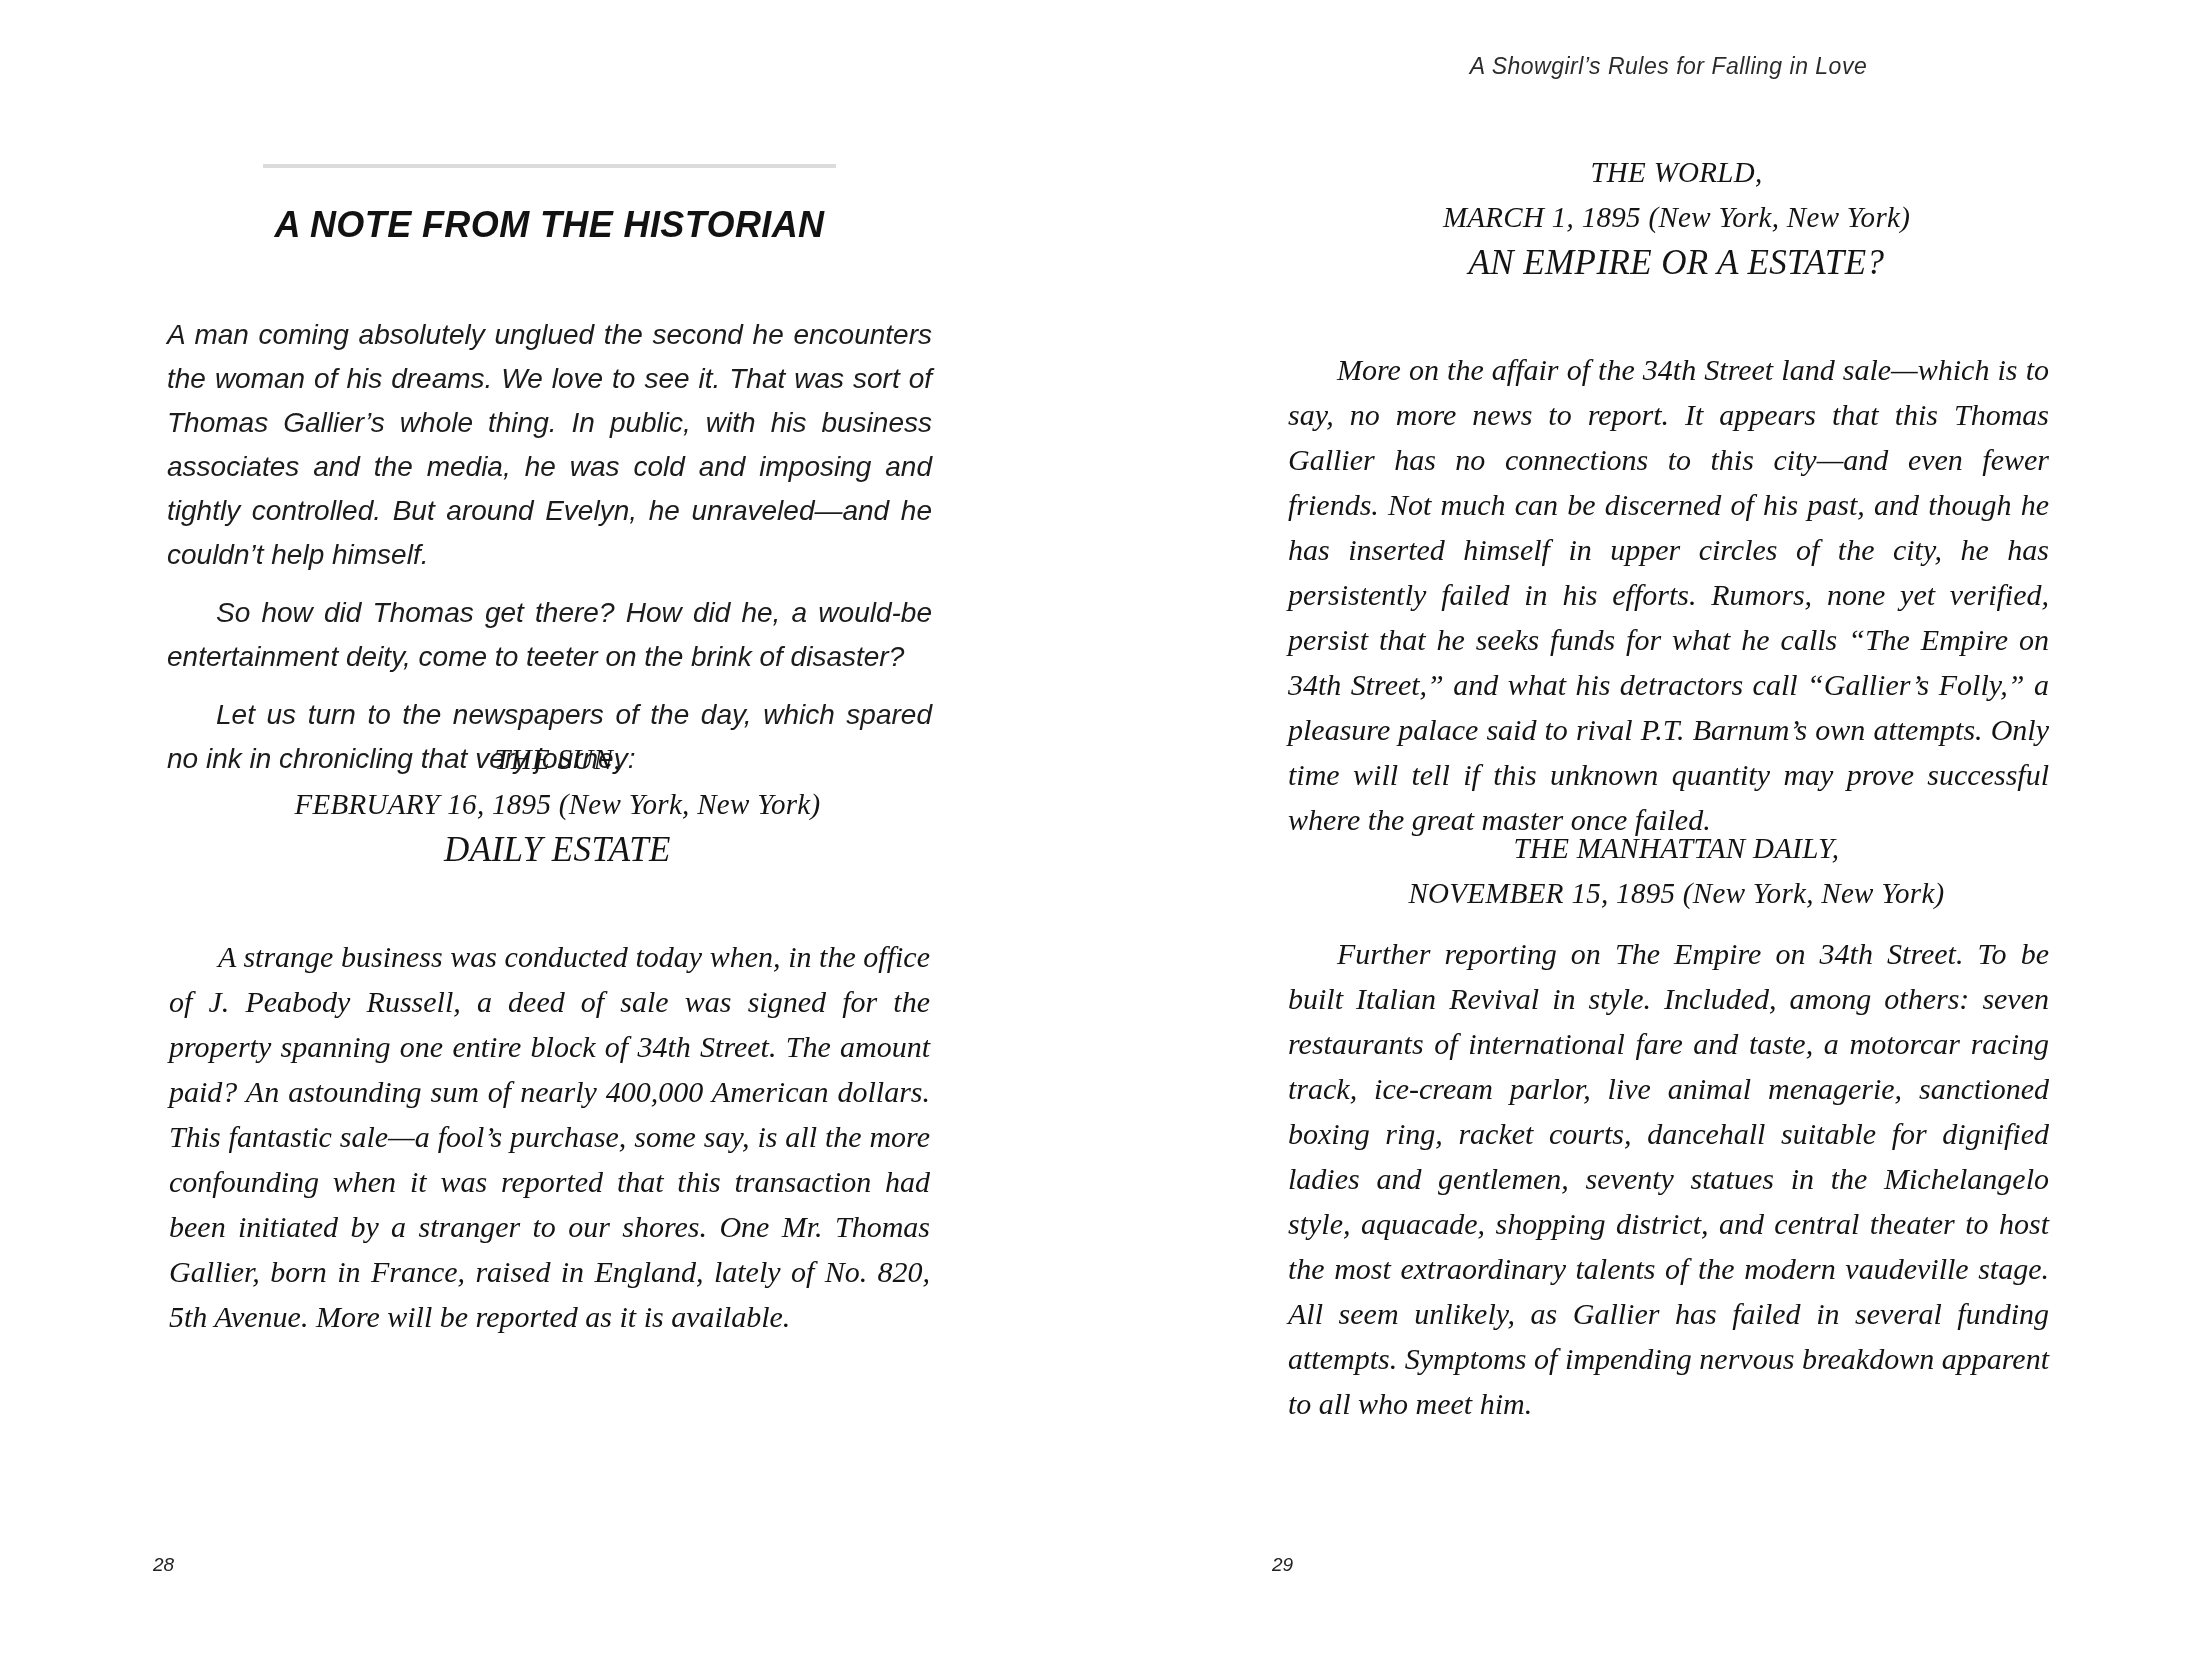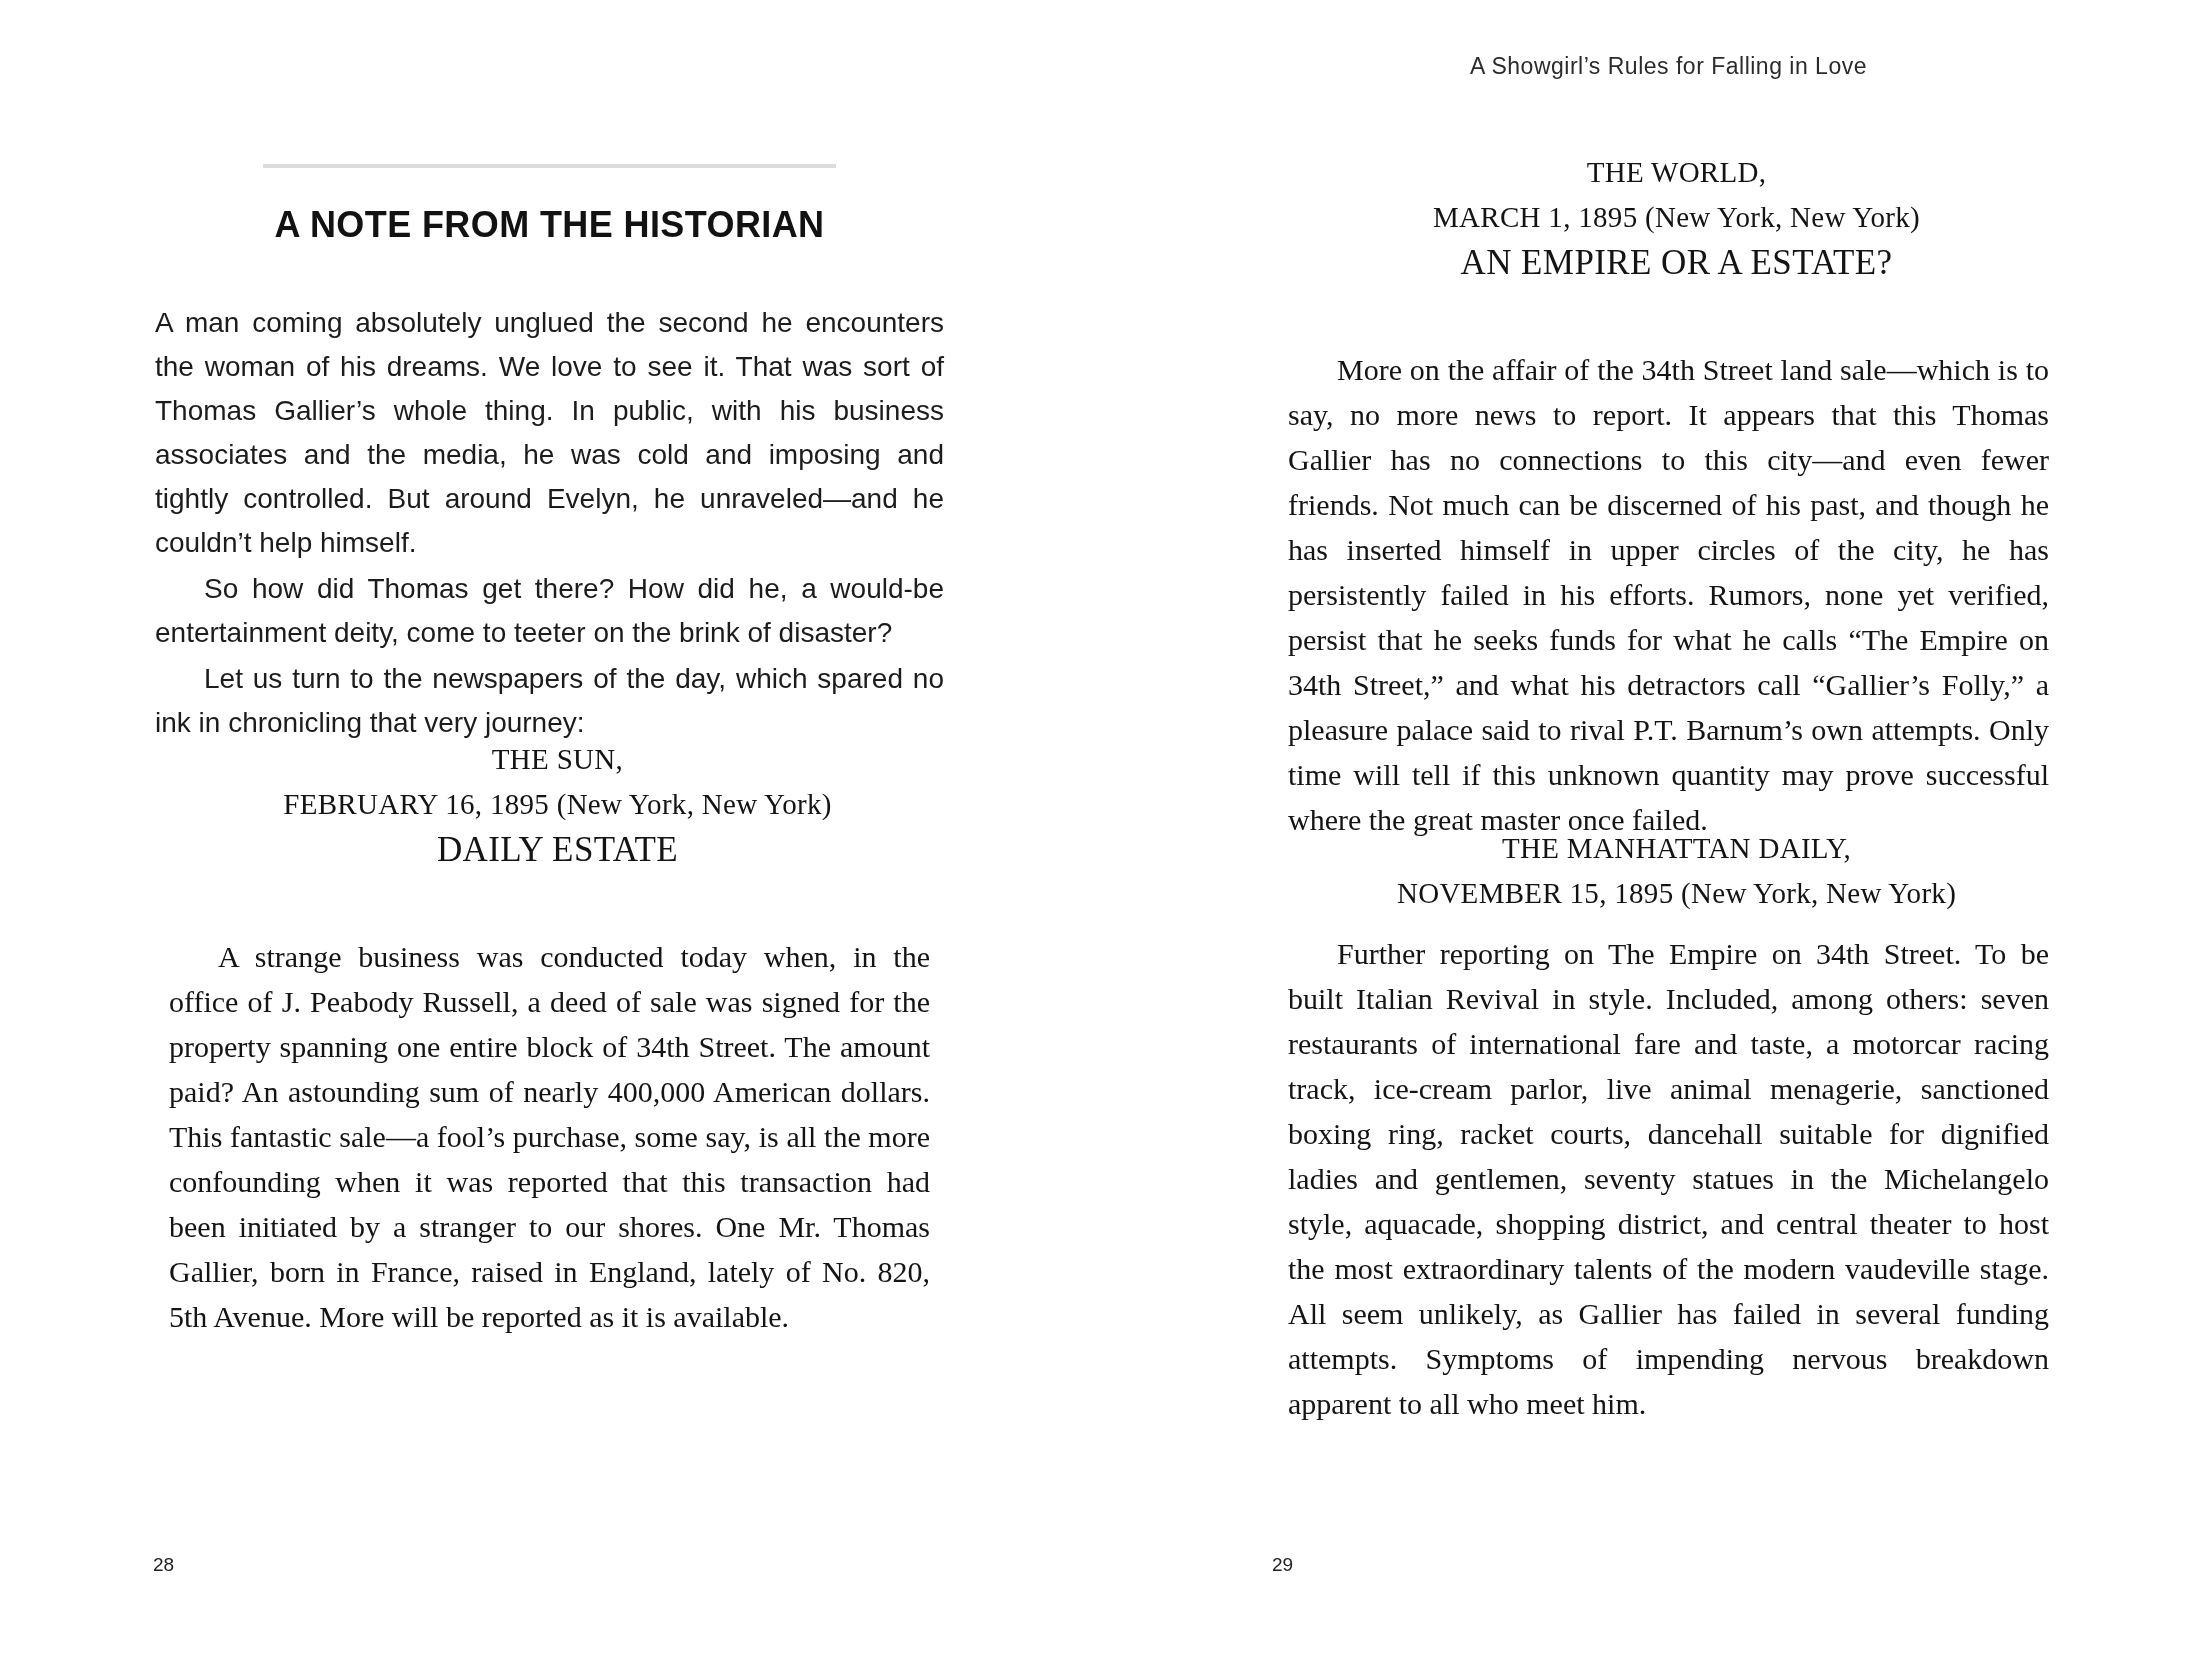--- a/index.html
+++ b/index.html
@@ -13,20 +13,21 @@
     width: 2205px;
     height: 1654px;
     background: #ffffff;
     overflow: hidden;
   }
   .col {
     position: absolute;
     top: 0;
     width: 793px;
     height: 1399px;
+    font-style: italic;
   }
   .col-left  { left: 153px; }
   .col-right { left: 1272px; }
 
   .running-header {
     position: absolute;
     top: 53px;
     left: 0;
     width: 100%;
     text-align: center;
@@ -63,21 +64,21 @@
     position: absolute;
     top: 299px;
     left: 0;
     width: 100%;
     font-family: "Liberation Sans", sans-serif;
     font-size: 28px;
     line-height: 44px;
     text-align: justify;
     color: #1c1c1c;
   }
-  .note-body p { margin: 2px; }
+  .note-body p { margin: 14px; }
   .note-body p.indent { text-indent: 49px; }
 
   .clipping-head {
     position: absolute;
     left: 8px;
     width: 100%;
     text-align: center;
     font-family: "Liberation Serif", serif;
     font-size: 29px;
     line-height: 45px;

